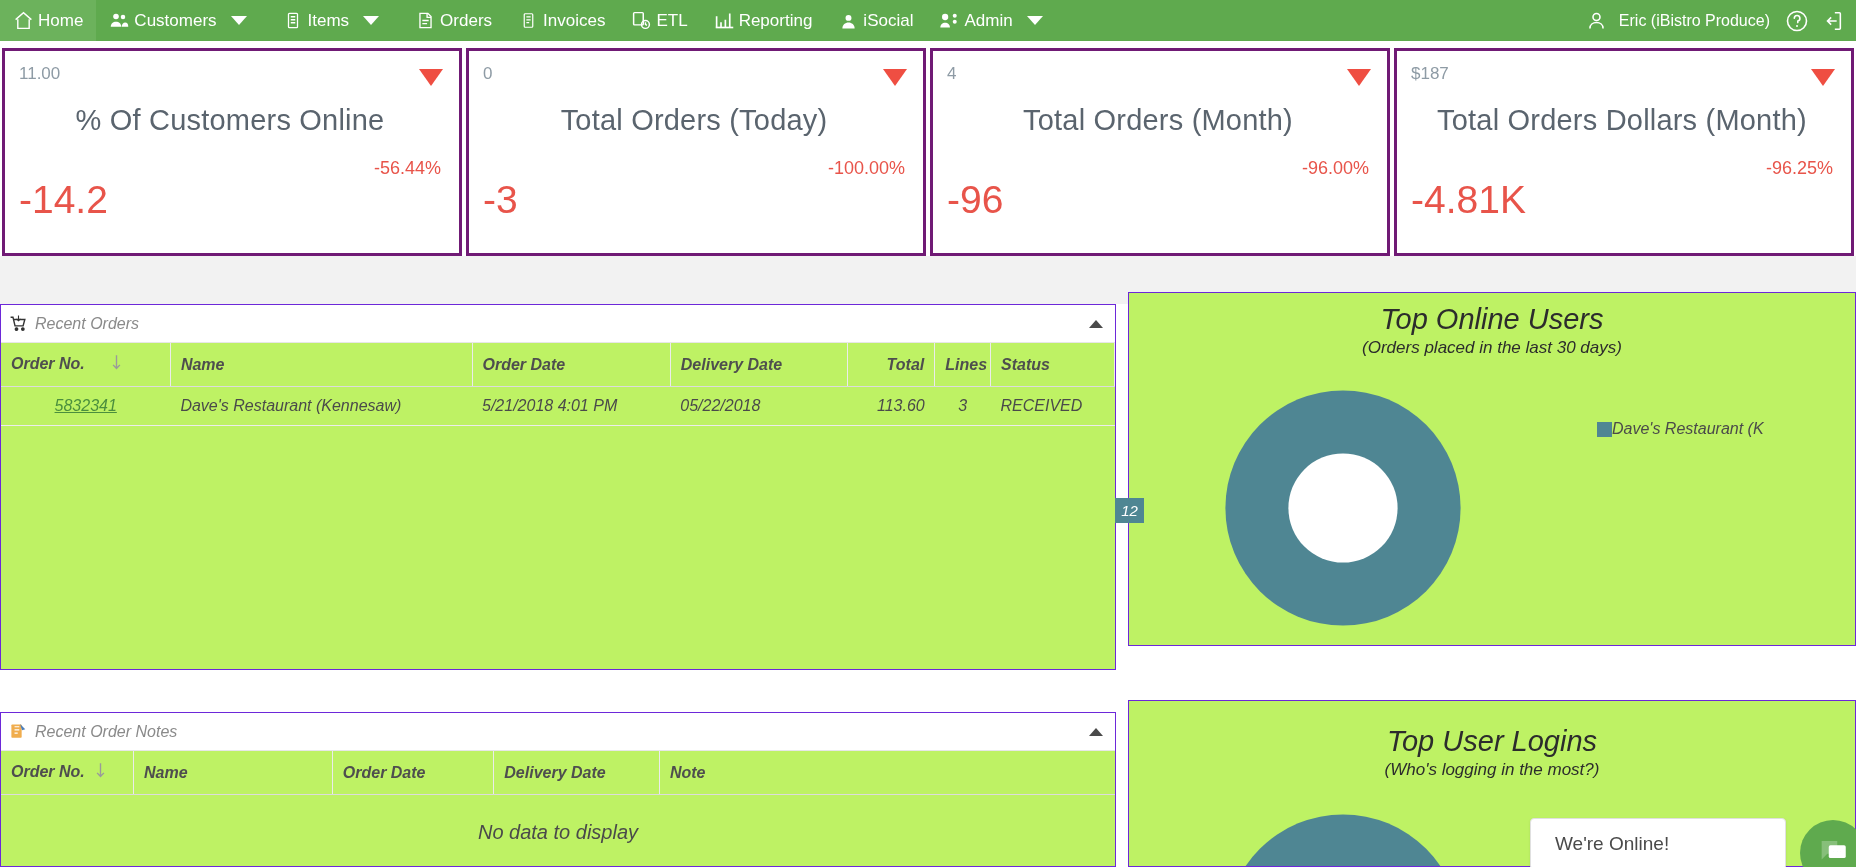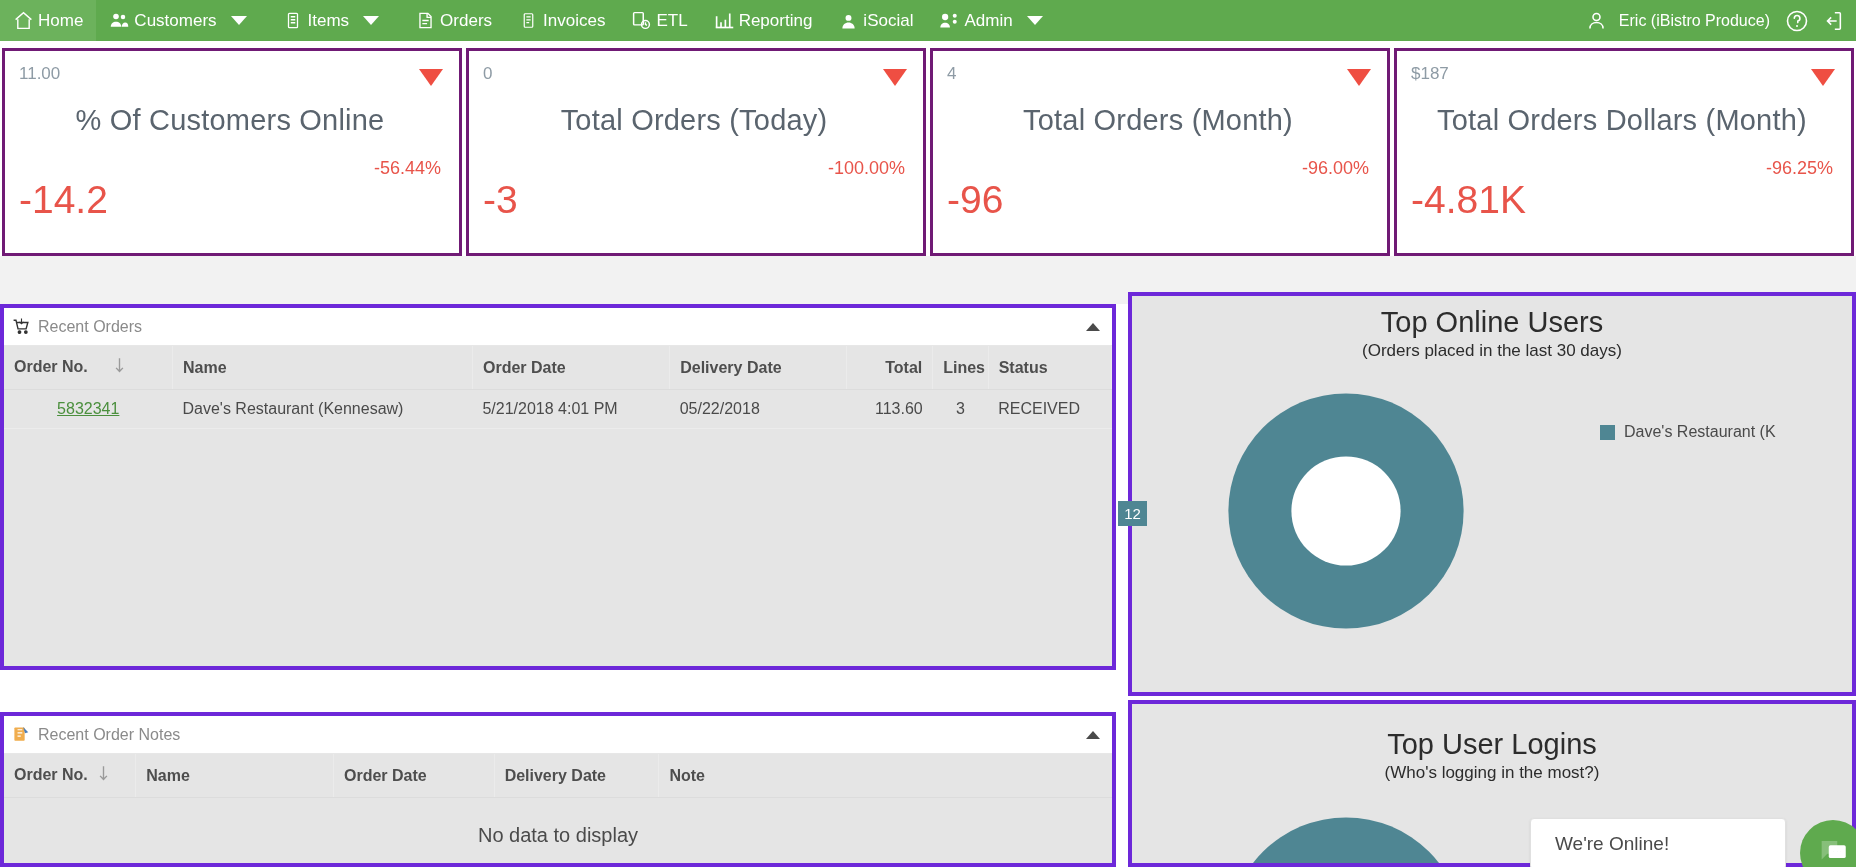--- a/index.html
+++ b/index.html
@@ -106,22 +106,23 @@
   
   #grey-gap {
     position: absolute; top: 256px; left: 0;
     width: 1856px; height: 48px;
     background: #f2f2f2;
   }
 
   
   .panel {
     position: absolute;
-    background: #e5e5e5;
-    border: 4px solid #6d28d9;
+    background: #bef264;
+    border: 1px solid #6d28d9;
+    font-style: italic;
   }
   .panel-head {
     height: 38px;
     border-bottom: 1px solid #e7e7e7;
     display: flex; align-items: center;
     padding: 0 12px 0 8px;
     background: #ffffff;
   }
   .panel-head-ico {
     width: 19px; height: 19px;
@@ -187,21 +188,21 @@
   }
   .chart-sub {
     text-align: center;
     font-size: 17px;
     color: #2c2c2c;
     margin-top: 2px;
   }
   .chart-body { position: relative; }
   .legend {
     position: absolute;
-    display: flex; align-items: center; gap: 9px;
+    display: flex; align-items: center; 
     font-size: 16px;
     color: #4a4a4a;
     white-space: nowrap;
   }
   .legend-swatch { width: 15px; height: 15px; flex: 0 0 auto; }
   .value-badge {
     position: absolute;
     min-width: 29px;
     padding: 4px 6px;
     text-align: center;
@@ -495,21 +496,21 @@
         <th>Name</th>
         <th>Order Date</th>
         <th>Delivery Date</th>
         <th style="border-right:none">Note</th>
       </tr>
     </thead>
   </table>
   <div class="nodata">No data to display</div>
 </div>
 
-<div class="panel" style="left:1128px; top:292px; width:728px; height:404px;">
+<div class="panel" style="left:1128px; top:292px; width:728px; height:354px;">
 
   <div class="chart-title">Top Online Users</div>
   <div class="chart-sub">(Orders placed in the last 30 days)</div>
 
   <div class="chart-body" style="height:300px;">
 
     <svg width="280" height="280" viewBox="0 0 100 100" style="position:absolute;left:74px;top:10px;">
       <circle cx="50" cy="50" r="42" fill="#4f8693"></circle>
       <circle cx="50" cy="50" r="19.5" fill="#ffffff"></circle>
     </svg>

